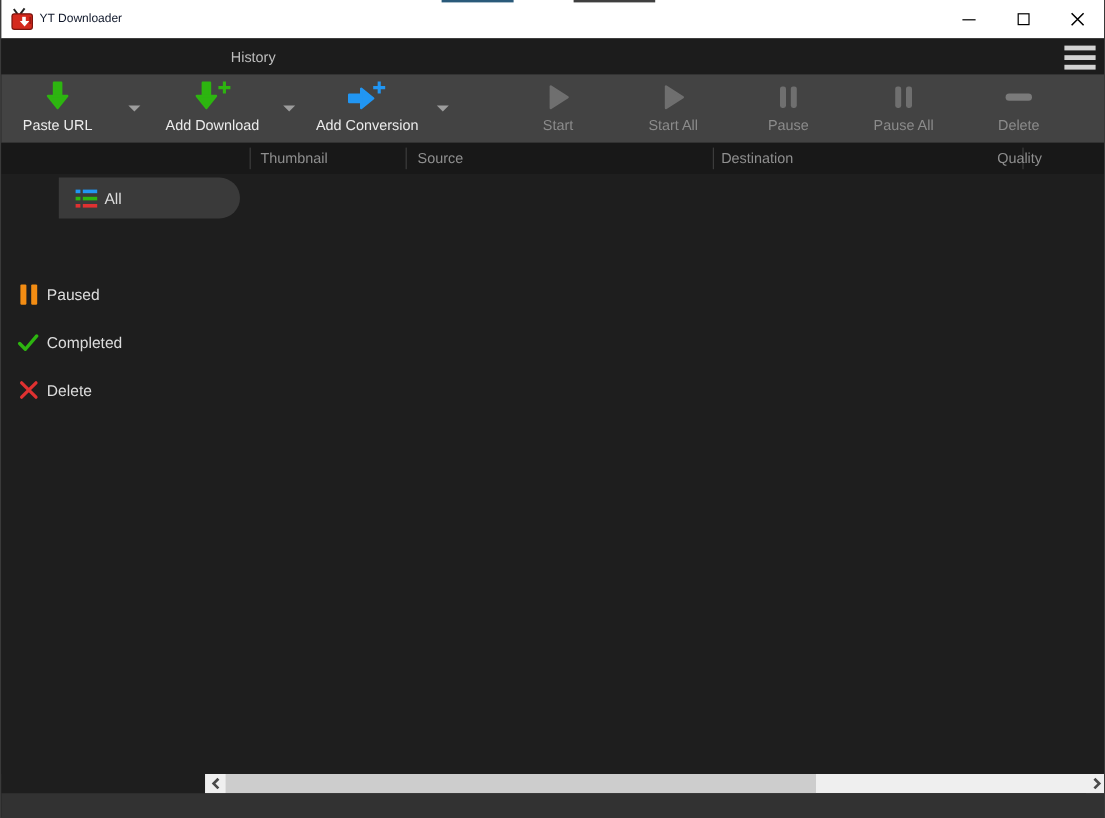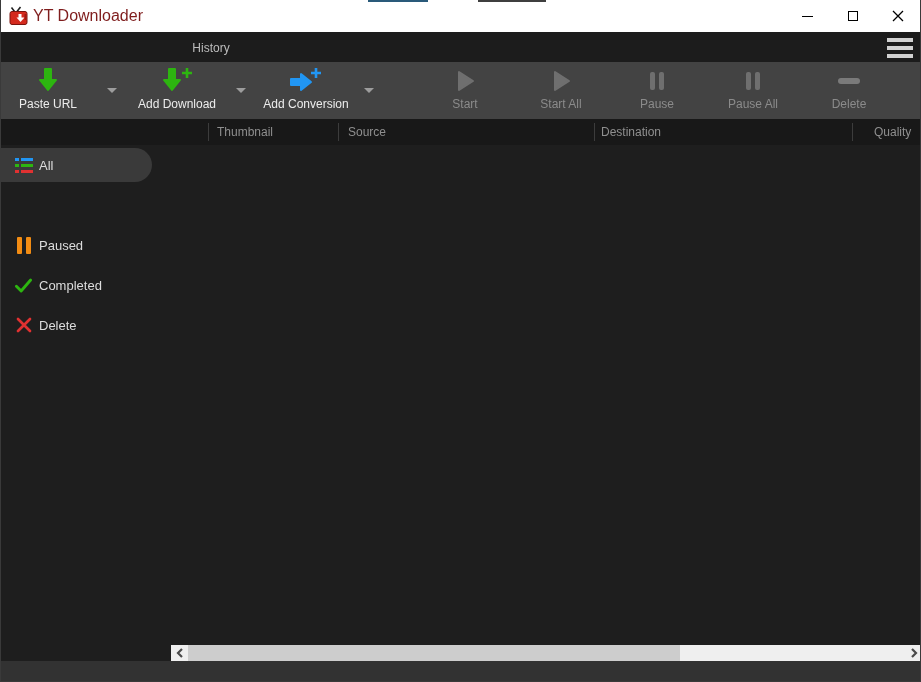--- a/index.html
+++ b/index.html
@@ -7,21 +7,21 @@
   .window {
     position:relative; width:921px; height:682px; overflow:hidden;
     font-family:"Liberation Sans", sans-serif; font-size:12px;
     background:#1e1e1e;
     border-left:1px solid #3a3a3a; border-right:1px solid #3a3a3a; border-bottom:1px solid #3a3a3a;
   }
   
   .titlebar { position:absolute; left:0; top:0; width:100%; height:32px; background:#ffffff; }
   .edge-artifact { position:absolute; top:0; height:2px; }
   .tv-icon { position:absolute; left:8px; top:6px; width:20px; height:20px; }
-  .app-title { position:absolute; left:32px; top:0; height:32px; line-height:32px; color:#7f1d1d; font-size:16px; }
+  .app-title { position:absolute; left:32px; top:0; height:32px; line-height:32px; color:#0f172a; font-size:10px; }
   .win-btns { position:absolute; right:0; top:0; height:32px; display:flex; }
   .win-btn { width:45px; height:32px; display:flex; align-items:center; justify-content:center; }
   .glyph-min { width:11px; height:1px; background:#000; }
   .glyph-max { width:10px; height:10px; border:1px solid #000; }
   
   .tabbar { position:absolute; left:0; top:32px; width:100%; height:30px; background:#1c1c1c; }
   .tab-activity {
     position:absolute; left:6px; top:1px; width:131px; height:29px; background:#434343;
     clip-path:polygon(29px 0, calc(100% - 6px) 0, 100% 6px, 100% 100%, 0 100%);
     display:flex; align-items:center; justify-content:center;
@@ -209,26 +209,26 @@
   </div>
 
   <div class="thead">
     <div class="th-sep" style="left:207px;"></div>
     <div class="th" style="left:216px;">Thumbnail</div>
     <div class="th-sep" style="left:337px;"></div>
     <div class="th" style="left:347px;">Source</div>
     <div class="th-sep" style="left:593px;"></div>
     <div class="th" style="left:600px;">Destination</div>
     <div class="th-sep" style="left:851px;"></div>
-    <div class="th" style="left:873px;text-align:right;">Quality</div>
+    <div class="th" style="left:830px;text-align:right;">Quality</div>
   </div>
 
   <div class="content">
 
-    <div class="side-item" style="top:0;">
+    <div class="side-item" style="top:0;margin-left:48px;">
       <div class="side-pill"></div>
       <div class="side-ic">
         <div class="all-icon">
           <div class="all-row">
               <span class="all-dash" style="background:#2196f3"></span>
               <span class="all-bar" style="background:#2196f3"></span>
             </div>
           <div class="all-row">
               <span class="all-dash" style="background:#2db510"></span>
               <span class="all-bar" style="background:#2db510"></span>

